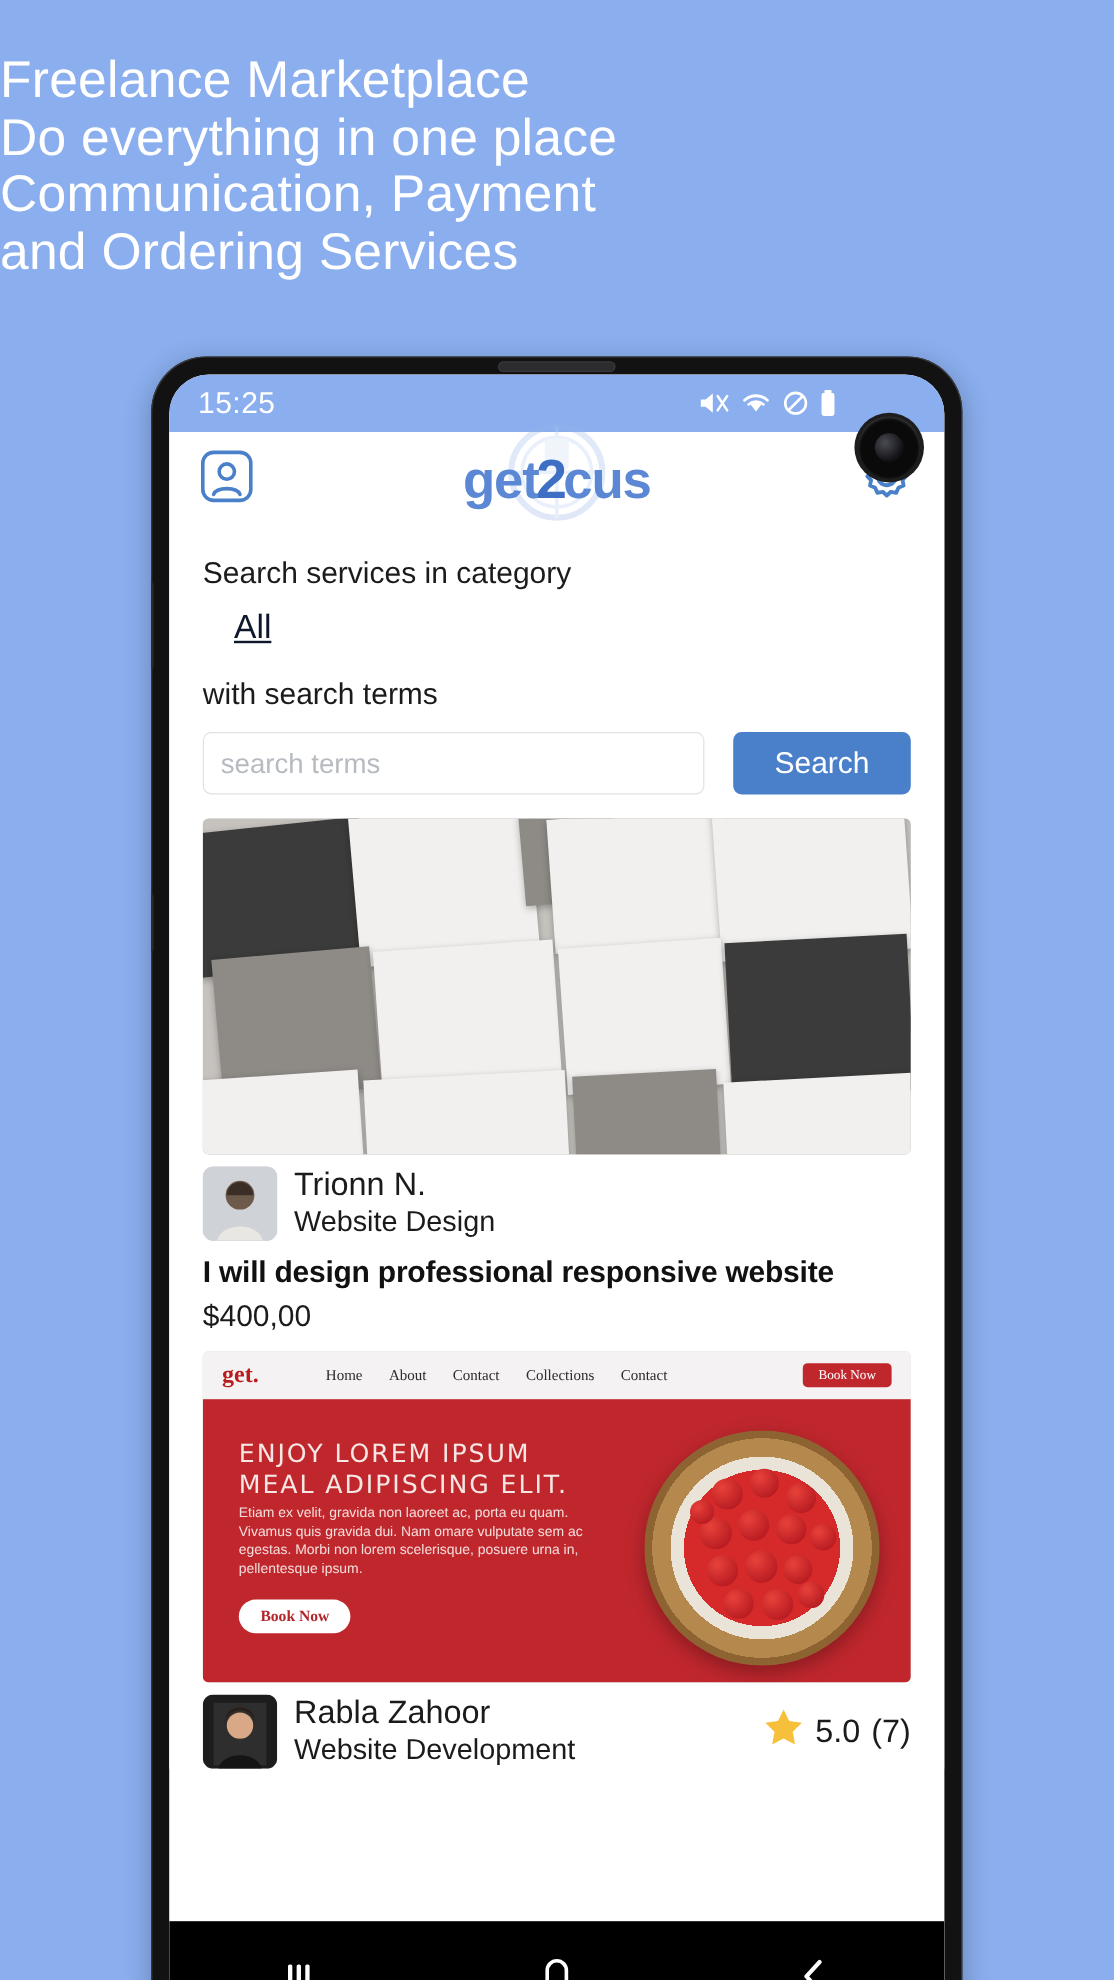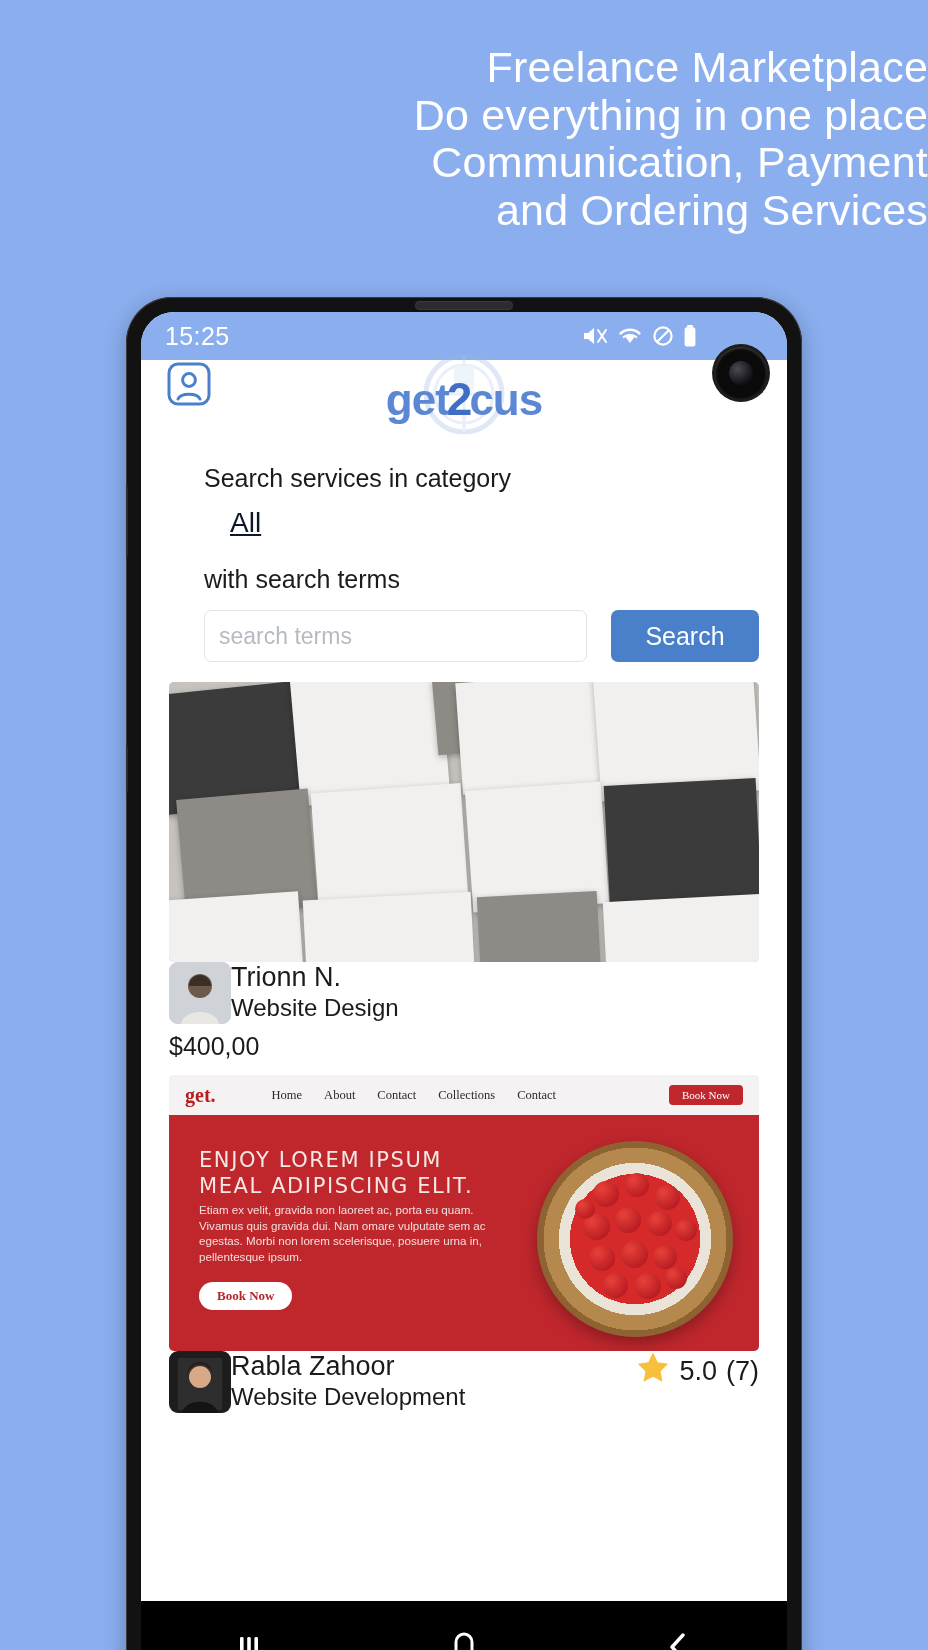--- a/index.html
+++ b/index.html
@@ -6,21 +6,21 @@
   html, body {
     width: 928px; height: 1650px;
     font-family: "Liberation Sans", sans-serif;
     overflow: hidden;
   }
   body { background: #8aaeee; position: relative; }
 
   
   .promo {
     position: absolute; top: 44px; left: 0; width: 928px;
-    text-align: right; color: #ffffff;
+    text-align: left; color: #ffffff;
     font-size: 43px; line-height: 47.5px; font-weight: 400;
     letter-spacing: 0.2px;
   }
   .promo .ln { display: block; white-space: nowrap; }
 
   
   .phone {
     position: absolute; left: 126px; top: 297px;
     width: 676px; height: 1400px;
     background: #121212;
@@ -67,42 +67,42 @@
     display: flex; align-items: center; justify-content: space-between;
     padding: 0 22px 0 24px;
   }
   .clock { font-size: 25px; font-weight: 500; letter-spacing: .4px; }
   .sysicons { display: flex; align-items: center; gap: 9px; margin-right: 68px; }
   .sysicons svg { display: block; }
 
   
   .appbar {
     height: 78px; background: #fff;
-    display: flex; align-items: flex-start; justify-content: space-between;
+    display: flex; align-items: center; justify-content: space-between;
     padding: 0 22px 0 22px; position: relative;
   }
   .icon-btn { width: 52px; height: 52px; display: flex; align-items: center; justify-content: center; cursor: pointer; }
   .logo-wrap {
     position: absolute; left: 50%; top: 50%; transform: translate(-50%,-50%);
     display: flex; align-items: center; justify-content: center;
     width: 240px; height: 78px;
   }
   .logo-watermark {
     position: absolute; left: 50%; top: 46%; transform: translate(-50%,-50%);
     opacity: .30;
   }
   .logo-text {
     position: relative; font-size: 44px; font-weight: 700;
     color: #5b87d4; letter-spacing: -1px; line-height: 1;
     display: flex; align-items: baseline;
   }
   .logo-text .two { color: #3f6fc4; font-size: 46px; font-weight: 700; margin: 0 -2px; }
 
   
-  .form { padding: 10px 28px 0 28px; background: #fff; margin-left: 35px; }
+  .form { padding: 10px 28px 0 28px; background: #fff; }
   .form-label { font-size: 25px; color: #1b1b1b; margin-top: 16px; }
   .cat-select {
     font-size: 28px; color: #0f172a; margin: 14px 0 0 26px; cursor: pointer;
     display: inline-block;
     text-decoration: underline;
   }
   .label2 { font-size: 25px; color: #1b1b1b; margin-top: 26px; }
   .search-row { display: flex; align-items: flex-end; gap: 24px; margin-top: 16px; }
   .search-input {
     flex: 1; height: 52px; border: 1px solid #dfe2e6; border-radius: 7px;
@@ -116,21 +116,21 @@
     font-family: "Liberation Sans", sans-serif;
   }
 
   
   .listings { padding: 20px 28px 0 28px; background: #fff; }
   .card { margin-bottom: 14px; }
   .thumb {
     width: 100%; height: 280px; border-radius: 5px; overflow: hidden;
     background: #cfcdc9; position: relative;
   }
-  .seller-row { display: flex; align-items: flex-start; }
+  .seller-row { display: flex; align-items: center; gap: 14px; margin-top: 10px; }
   .avatar {
     width: 62px; height: 62px; border-radius: 9px; overflow: hidden;
     background: #c9ccd1; flex: none; position: relative;
   }
   .seller-meta { display: flex; flex-direction: column; justify-content: center; }
   .seller-name { font-size: 27px; color: #1b1b1b; line-height: 1.15; }
   .seller-cat { font-size: 24px; color: #1b1b1b; line-height: 1.25; }
   .rating { margin-left: auto; display: flex; align-items: center; gap: 9px; font-size: 27px; color: #1b1b1b; }
   .gig-title { font-size: 25px; font-weight: 700; color: #111; margin-top: 12px; letter-spacing: -.2px; }
   .gig-price { font-size: 25px; color: #1b1b1b; margin-top: 8px; }
@@ -314,20 +314,21 @@
               <circle cx="31" cy="24" r="12" fill="#6e5a4a"></circle>
               <path d="M12 62c3-16 35-16 38 0z" fill="#e9e7e4"></path>
               <path d="M20 24a11 11 0 0122 0z" fill="#3a2e26"></path>
             </svg>
           </div>
           <div class="seller-meta">
             <div class="seller-name">Trionn  N.</div>
             <div class="seller-cat">Website Design</div>
           </div>
         </div>
+        <div class="gig-title">I will design professional responsive website</div>
         <div class="gig-price">$400,00</div>
       </div>
 
       <div class="card">
         <div class="thumb" style="height:276px;">
           <div class="site">
             <div class="site-nav">
               <div class="site-logo">get.</div>
               <div class="site-links">
                 <span>Home</span>

